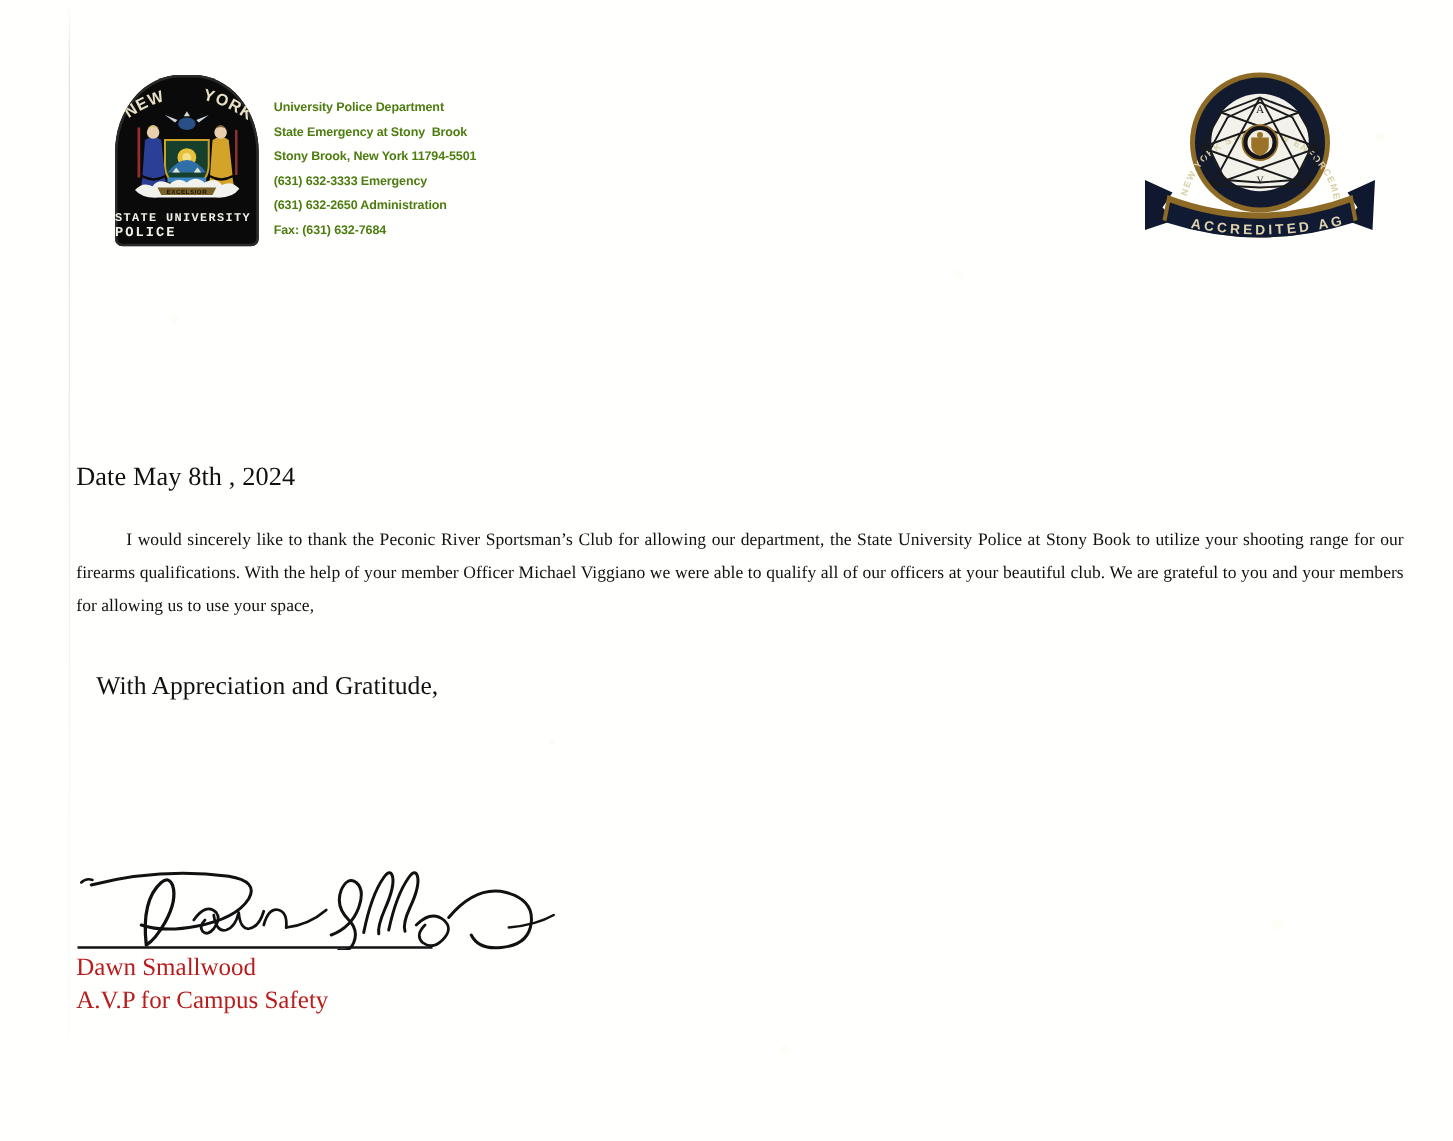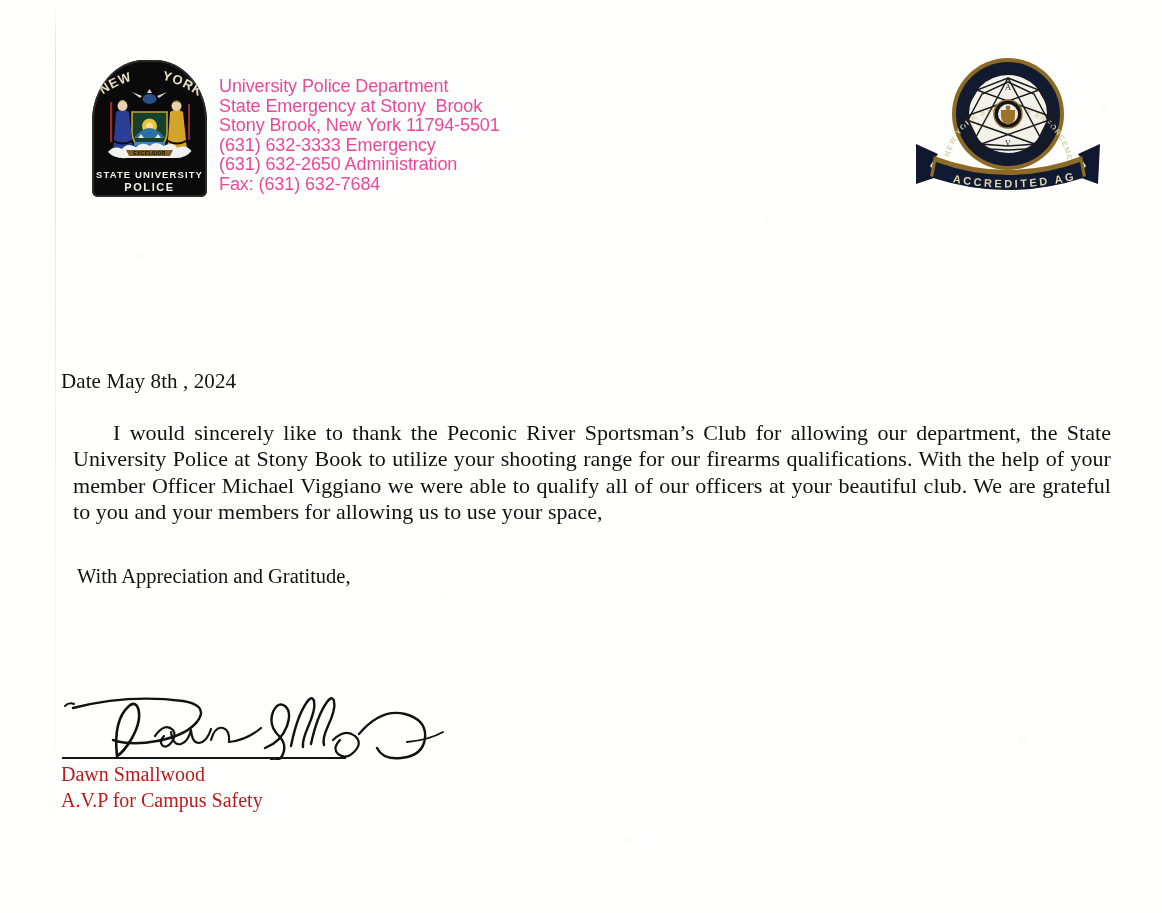--- a/index.html
+++ b/index.html
@@ -75,37 +75,36 @@
   }
   .shield-arch-text svg { display: block; width: 100%; height: 100%; }
   .shield-seal {
     position: absolute;
     left: 6px; right: 6px; top: 26px;
     height: 78px;
   }
   .shield-bottom {
     position: absolute;
     left: 0; right: 0; bottom: 4px;
-    text-align: center;
-    font-family: Liberation Sans, sans-serif;
+    font-family: Liberation Mono, monospace;
     color: #efefe6;
     line-height: 1.12;
   }
   .shield-bottom .l1 { font-size: 9.5px; letter-spacing: 1.1px; font-weight: 700; }
   .shield-bottom .l2 { font-size: 11px; letter-spacing: 1.6px; font-weight: 700; }
 
   
   .address {
     position: absolute;
     left: 219px; top: 25px;
     font-family: "Liberation Sans", sans-serif;
-    font-weight: 400;
-    font-size: 18px;
+    font-weight: 700;
+    font-size: 10px;
     line-height: 19.6px;
-    color: #ec4899;
+    color: #4d7c0f;
     letter-spacing: -0.1px;
   }
   .address div { white-space: pre; }
 
   
   .accred {
     position: absolute;
     left: 908px; top: 0px;
     width: 200px; height: 152px;
   }
@@ -118,25 +117,25 @@
     top: 368px;
     width: 1062px;
   }
   .date-line {
     font-size: 21px;
     line-height: 26px;
     letter-spacing: .1px;
     margin: 0 0 26px 0;
   }
   .body-para {
-    font-size: 22px;
+    font-size: 14px;
     line-height: 26.4px;
     text-align: justify;
     text-justify: inter-word;
-    margin: 12px;
+    margin: 0;
     text-indent: 40px;
     letter-spacing: .05px;
   }
   .closing {
     font-size: 20.5px;
     line-height: 26px;
     margin: 37px 0 0 16px;
   }
 
   

